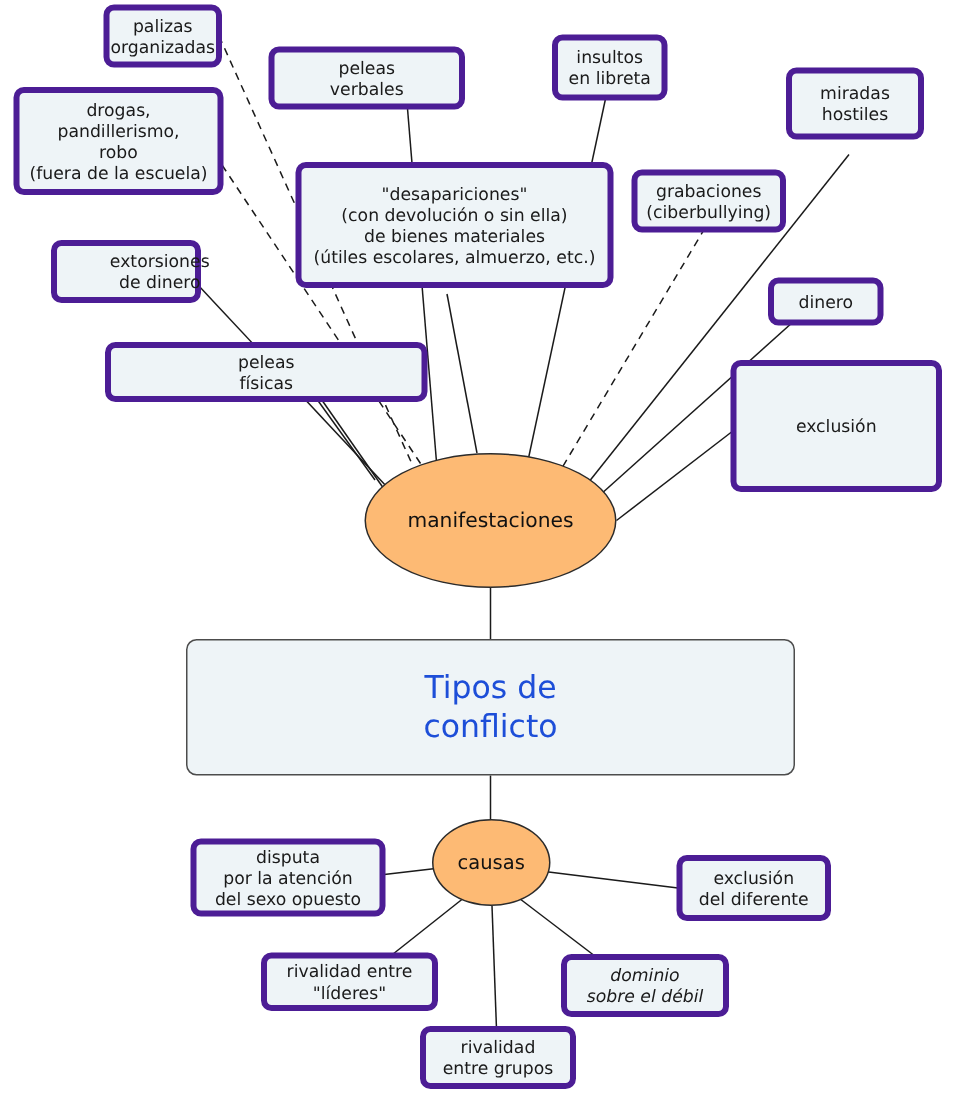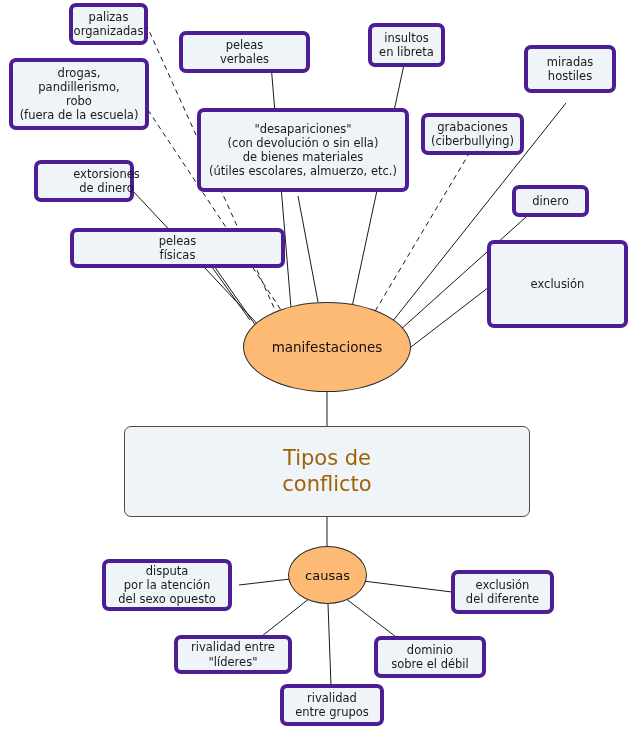--- a/index.html
+++ b/index.html
@@ -64,21 +64,21 @@
     box-sizing: border-box;
     background: #eef4f7;
     border: 1px solid #4c4c4c;
     border-radius: 7px;
     display: flex;
     align-items: center;
     justify-content: center;
     text-align: center;
     font-size: 21px;
     line-height: 1.2;
-    color: #a16207;
+    color: #1d4ed8;
     white-space: pre-line;
   }
 </style>
 </head>
 <body>
 
 <div id="canvas">
 
   <svg class="edges" viewBox="0 0 635 730">
     <g stroke="#1a1a1a" stroke-width="1" fill="none">
@@ -144,29 +144,29 @@
 
   <div class="node" style="left:487px; top:240px; width:141px; height:88px;">exclusión</div>
 
   <div class="hub" id="hub-manifestaciones" style="left:243px; top:302px; width:168px; height:90px;">manifestaciones</div>
 
   <div id="center-title" style="left:124px; top:426px; width:406px; height:91px;">Tipos de
 conflicto</div>
 
   <div class="hub" id="hub-causas" style="left:288px; top:546px; width:79px; height:58px;">causas</div>
 
-  <div class="node" style="left:102px; top:559px; width:130px; height:52px;">disputa
+  <div class="node" style="left:127px; top:559px; width:130px; height:52px;">disputa
 por la atención
 del sexo opuesto</div>
 
   <div class="node" style="left:451px; top:570px; width:103px; height:44px;">exclusión
 del diferente</div>
 
   <div class="node" style="left:174px; top:635px; width:118px; height:39px;">rivalidad entre
 "líderes"</div>
 
-  <div class="node" style="left:374px; top:636px; width:112px; height:42px;">dominio
+  <div class="node" style="left:374px; top:636px; width:112px; height:42px;font-style:italic;">dominio
 sobre el débil</div>
 
   <div class="node" style="left:280px; top:684px; width:104px; height:42px;">rivalidad
 entre grupos</div>
 
 </div>
 
 </body></html>

